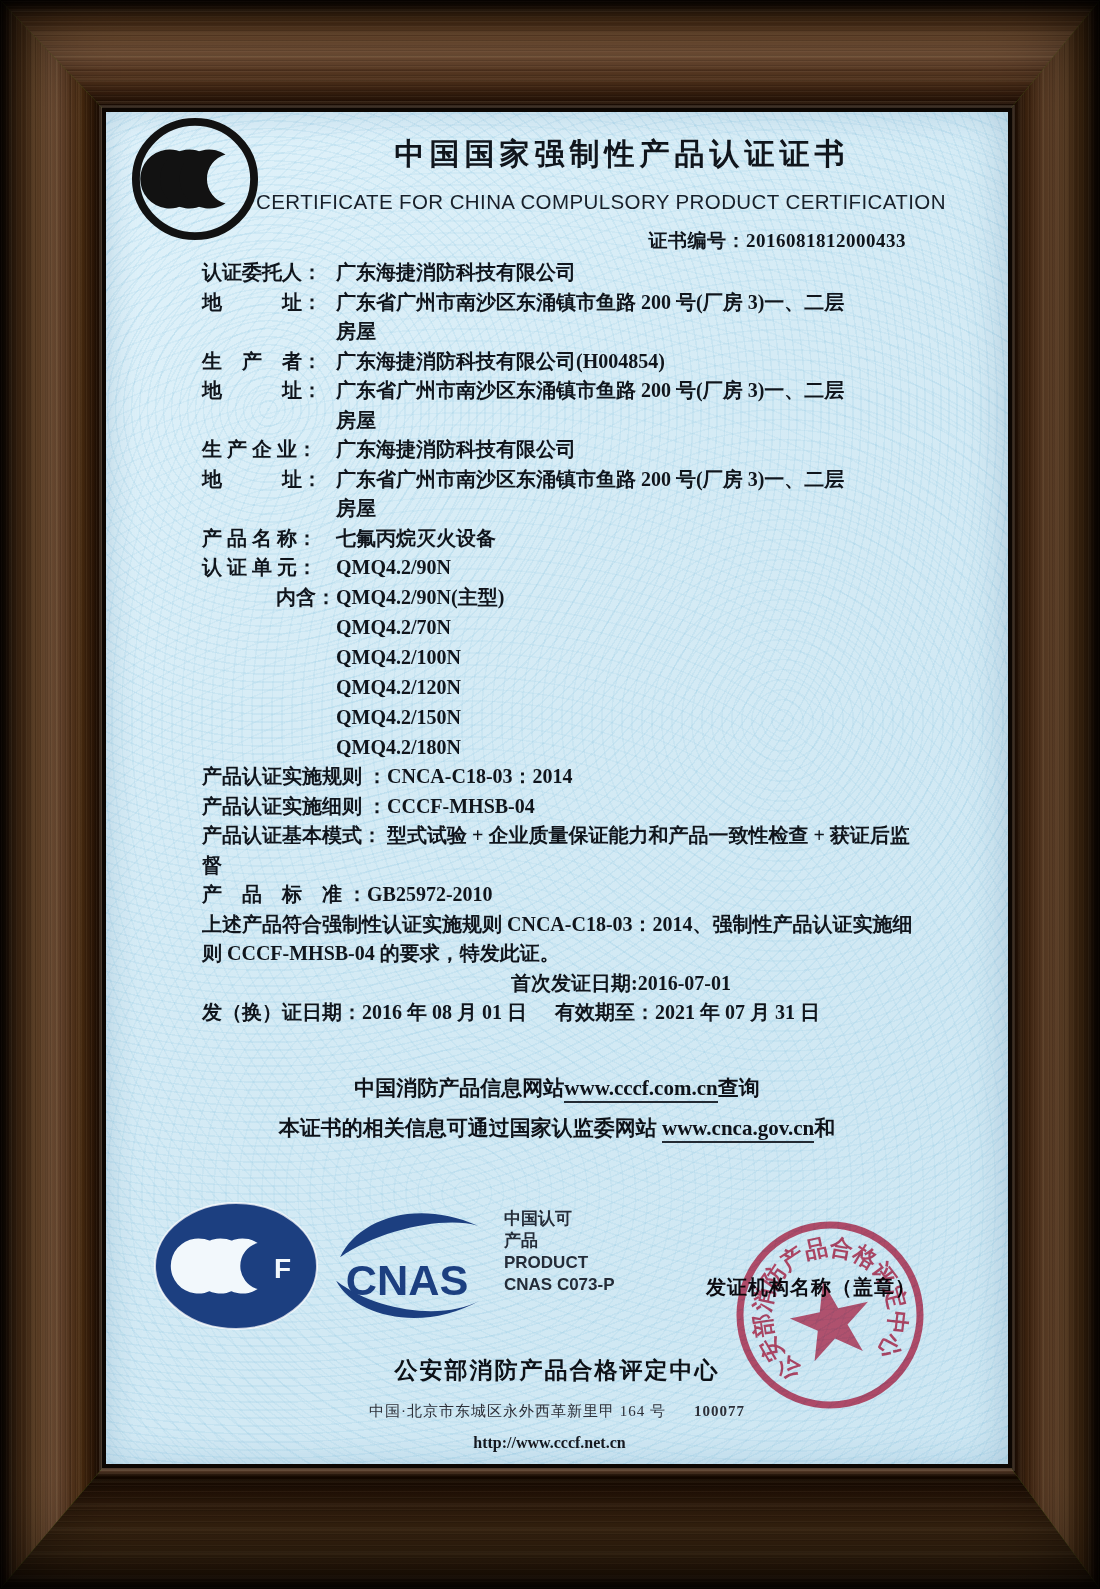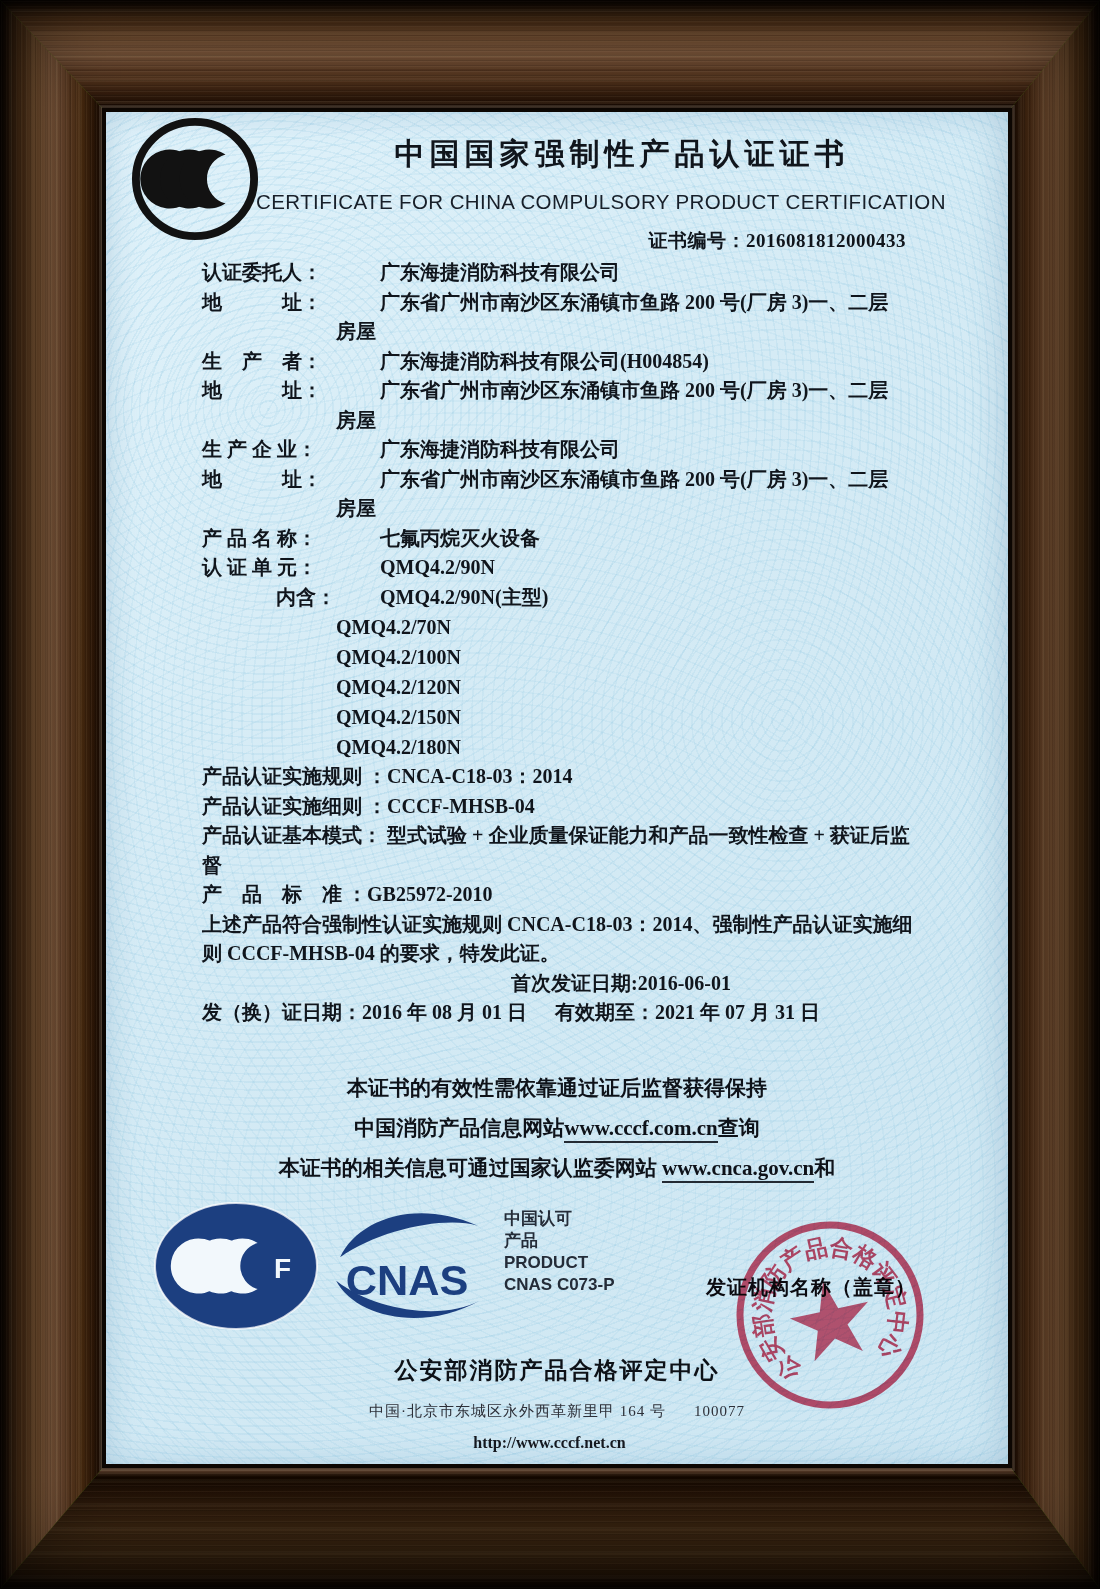--- a/index.html
+++ b/index.html
@@ -48,21 +48,21 @@
   .titles{position:absolute;left:130px;right:0;top:22px;text-align:center;}
   .title-cn{font-size:30px;font-weight:700;letter-spacing:5px;}
   .title-en{margin-top:15px;margin-left:-42px;font-family:"Liberation Sans","DejaVu Sans",sans-serif;
     font-size:20.5px;letter-spacing:.4px;color:#171f29;}
   .certno{position:absolute;top:116px;right:102px;font-size:19px;font-weight:700;letter-spacing:.5px;}
 
   .body{position:absolute;left:96px;right:88px;top:146px;font-size:20px;font-weight:700;line-height:29.5px;}
   .row{display:flex;}
   .row .lbl{width:134px;flex:none;}
   .lbl.r{text-align:right;}
-  .row .val{flex:1;white-space:nowrap;margin-left:44px;}
+  .row .val{flex:1;white-space:nowrap;}
   .cont{margin-left:134px;}
   .models div{margin-left:134px;line-height:30px;}
   .para{margin:0;}
   .center-line{text-align:center;padding-left:120px;}
   .dates .gap{display:inline-block;width:28px;}
 
   .notes{position:absolute;left:0;right:0;top:956px;text-align:center;
     font-size:21px;font-weight:700;line-height:40px;color:#0e1219;}
   .u{border-bottom:2px solid #232a33;padding-bottom:1px;}
 
@@ -72,21 +72,21 @@
     font-weight:700;font-size:17px;line-height:22px;color:#242c38;}
   .stamp-overlay{position:absolute;left:600px;top:1162px;width:300px;
     font-size:20px;font-weight:700;color:#0b0b11;letter-spacing:1px;z-index:1;}
   .stamp{position:absolute;left:624px;top:1103px;width:200px;height:200px;
     mix-blend-mode:multiply;z-index:2;}
 
   .footer-issuer{position:absolute;left:0;right:0;top:1243px;text-align:center;
     font-size:23px;font-weight:700;letter-spacing:2px;color:#0d1117;}
   .footer-addr{position:absolute;left:0;right:0;top:1290px;text-align:center;
     font-size:15px;color:#2c2f38;letter-spacing:1px;}
-  .footer-addr .pc{margin-left:28px;}
+  .footer-addr .pc{margin-left:28px;font-weight:bold;}
   .footer-url{position:absolute;left:0;right:15px;top:1322px;text-align:center;
     font-size:16px;font-weight:700;color:#14181f;}
 </style>
 </head>
 <body>
 
 <div class="scene">
   <div class="fp f-top"></div>
   <div class="fp f-left"></div>
   <div class="fp f-right"></div>
@@ -159,26 +159,25 @@
         <div>QMQ4.2/120N</div>
         <div>QMQ4.2/150N</div>
         <div>QMQ4.2/180N</div>
       </div>
 
       <p class="para"><span>产品认证实施规则 ：</span><span>CNCA-C18-03：2014</span></p>
       <p class="para"><span>产品认证实施细则 ：</span><span>CCCF-MHSB-04</span></p>
       <p class="para"><span>产品认证基本模式：</span> <span>型式试验 + 企业质量保证能力和产品一致性检查 + 获证后监督</span></p>
       <p class="para"><span>产　品　标　准 ：</span><span>GB25972-2010</span></p>
       <p class="para">上述产品符合强制性认证实施规则 CNCA-C18-03：2014、强制性产品认证实施细则 CCCF-MHSB-04 的要求，特发此证。</p>
-      <p class="para center-line">首次发证日期:2016-06-01</p>
+      <p class="para center-line">首次发证日期:2016-07-01</p>
       <p class="para dates"><span>发（换）证日期：2016 年 08 月 01 日</span><span class="gap"></span><span>有效期至：2021 年 07 月 31 日</span></p>
     </div>
 
     <div class="notes">
-      <div>本证书的有效性需依靠通过证后监督获得保持</div>
       <div>
         <span>中国消防产品信息网站</span><span class="u">www.cccf.com.cn</span><span>查询</span>
       </div>
       <div>
         <span>本证书的相关信息可通过国家认监委网站 </span><span class="u">www.cnca.gov.cn</span><span>和</span>
       </div>
     </div>
 
     <svg class="cccf" viewBox="0 0 172 136">
       <ellipse cx="86" cy="68" rx="81" ry="63" fill="#1c3f80" stroke="rgba(255,255,255,.75)" stroke-width="2"></ellipse>

